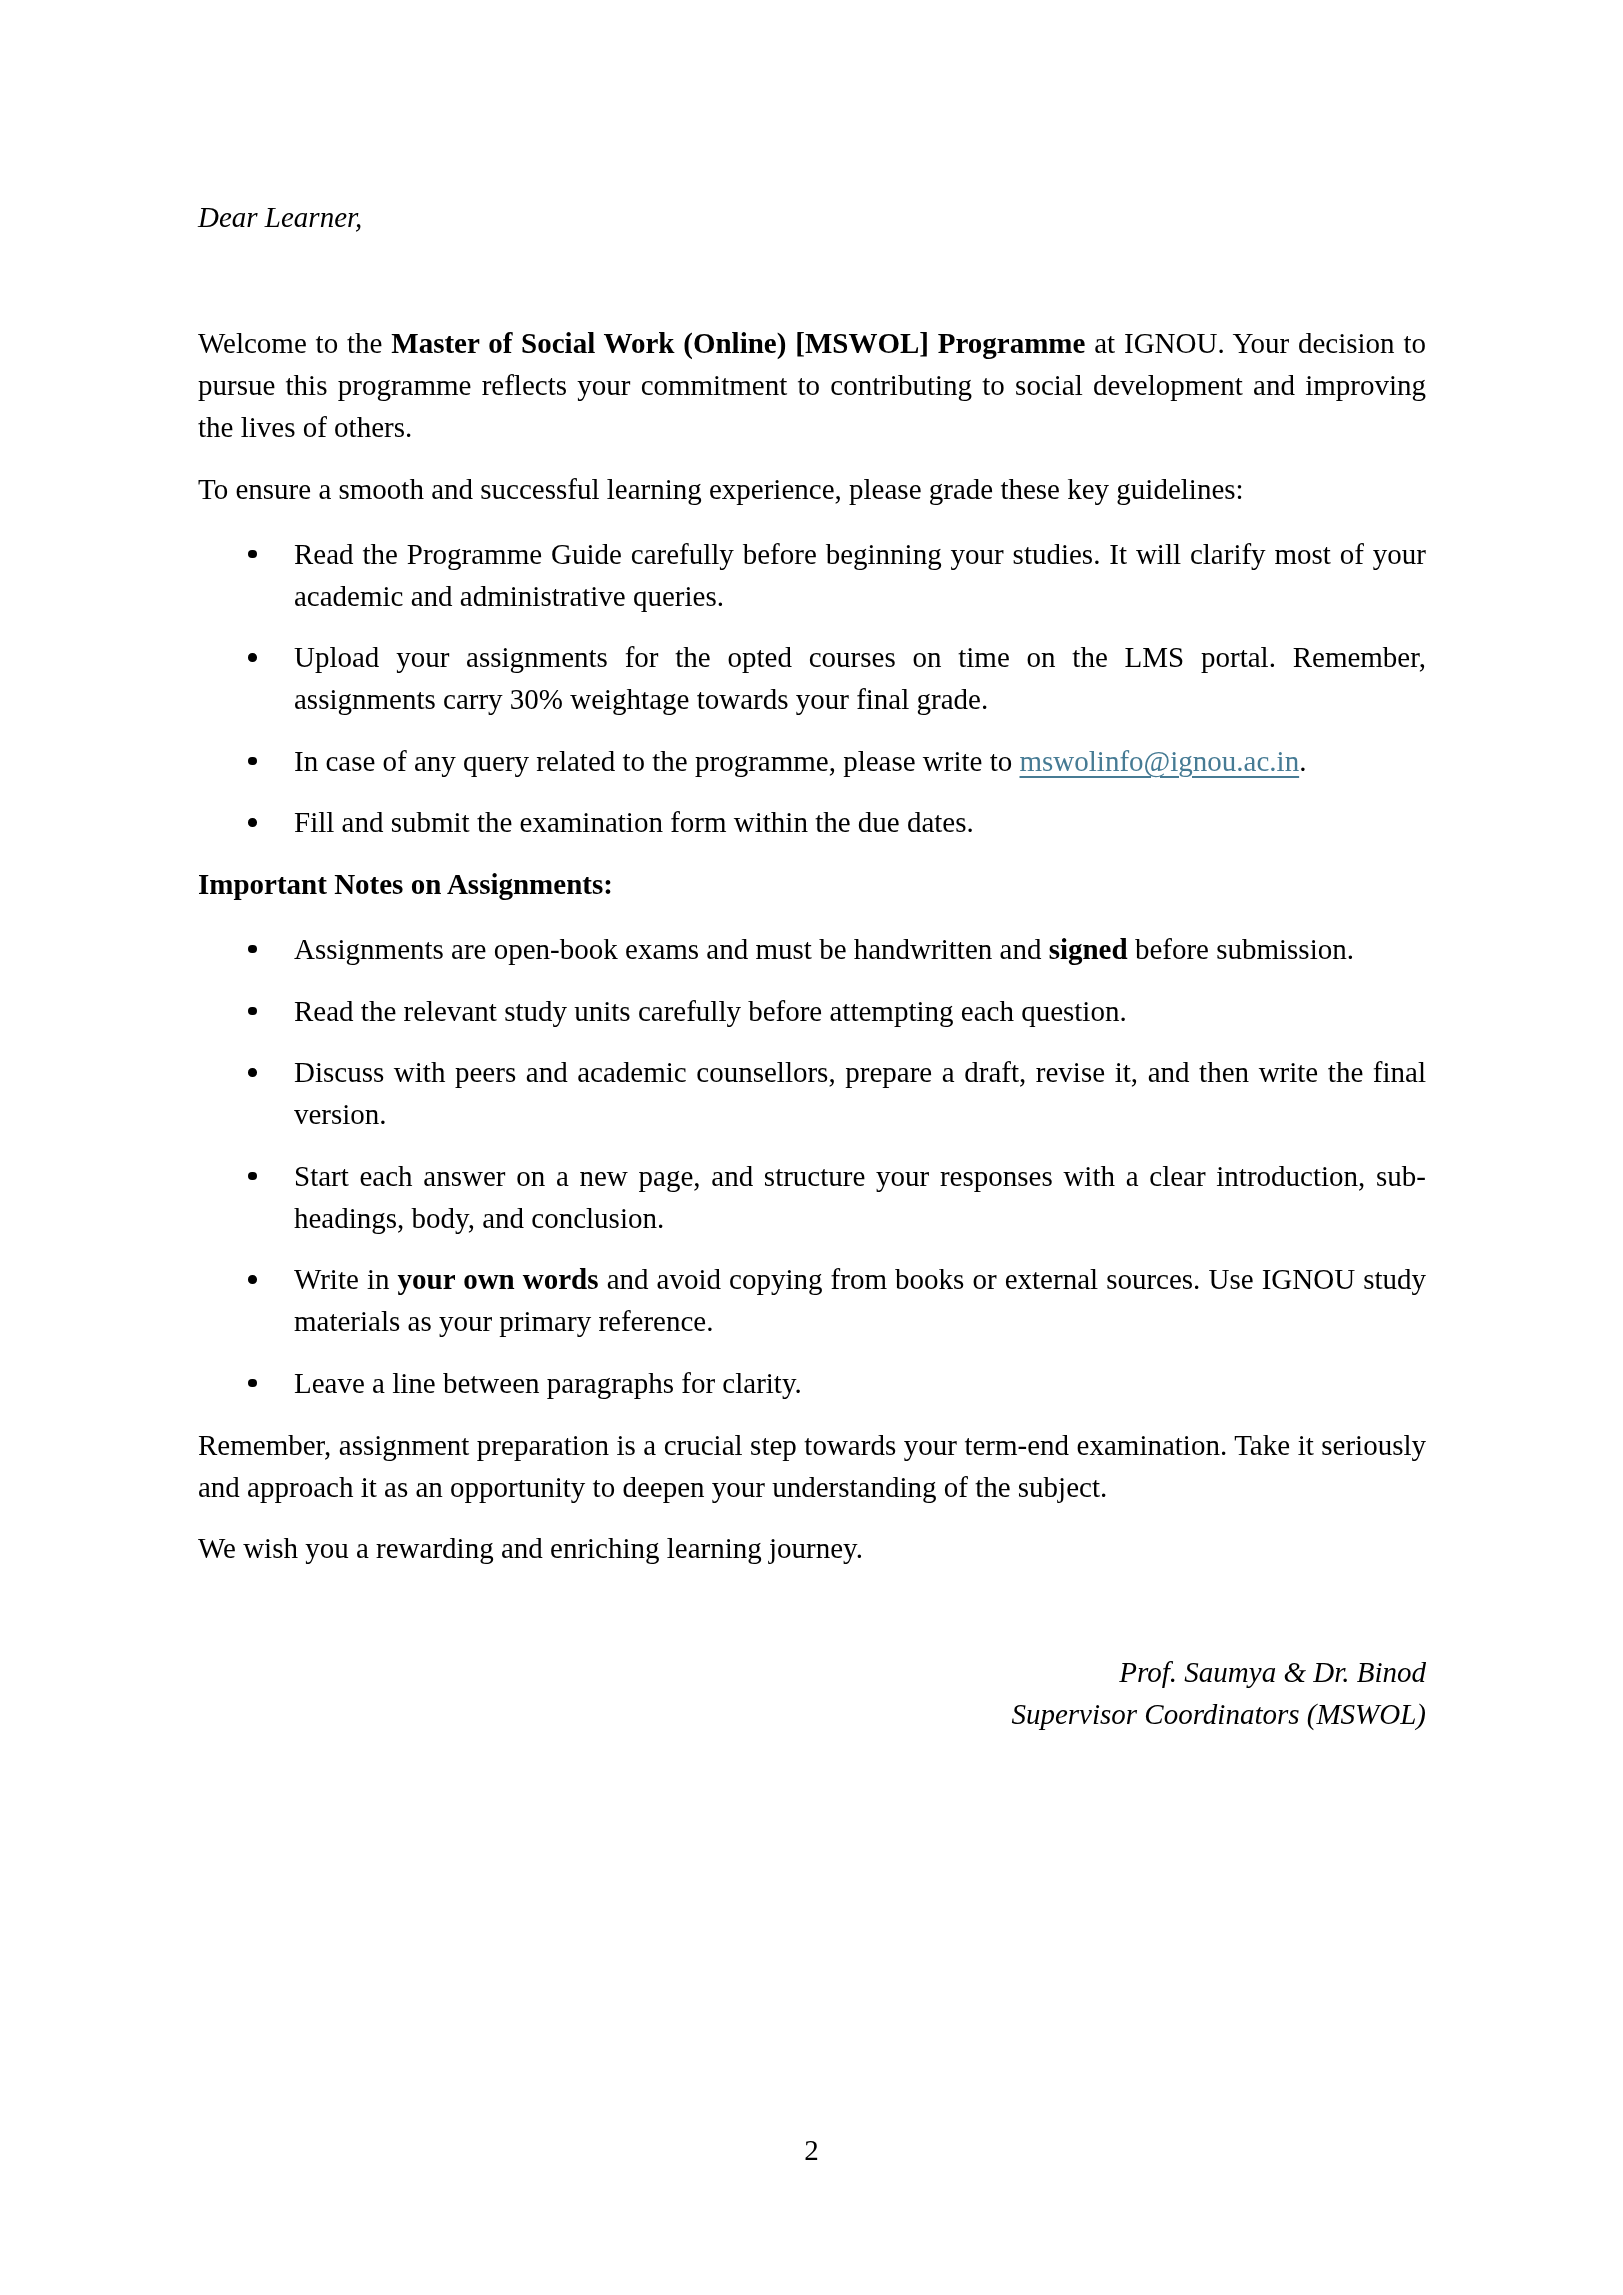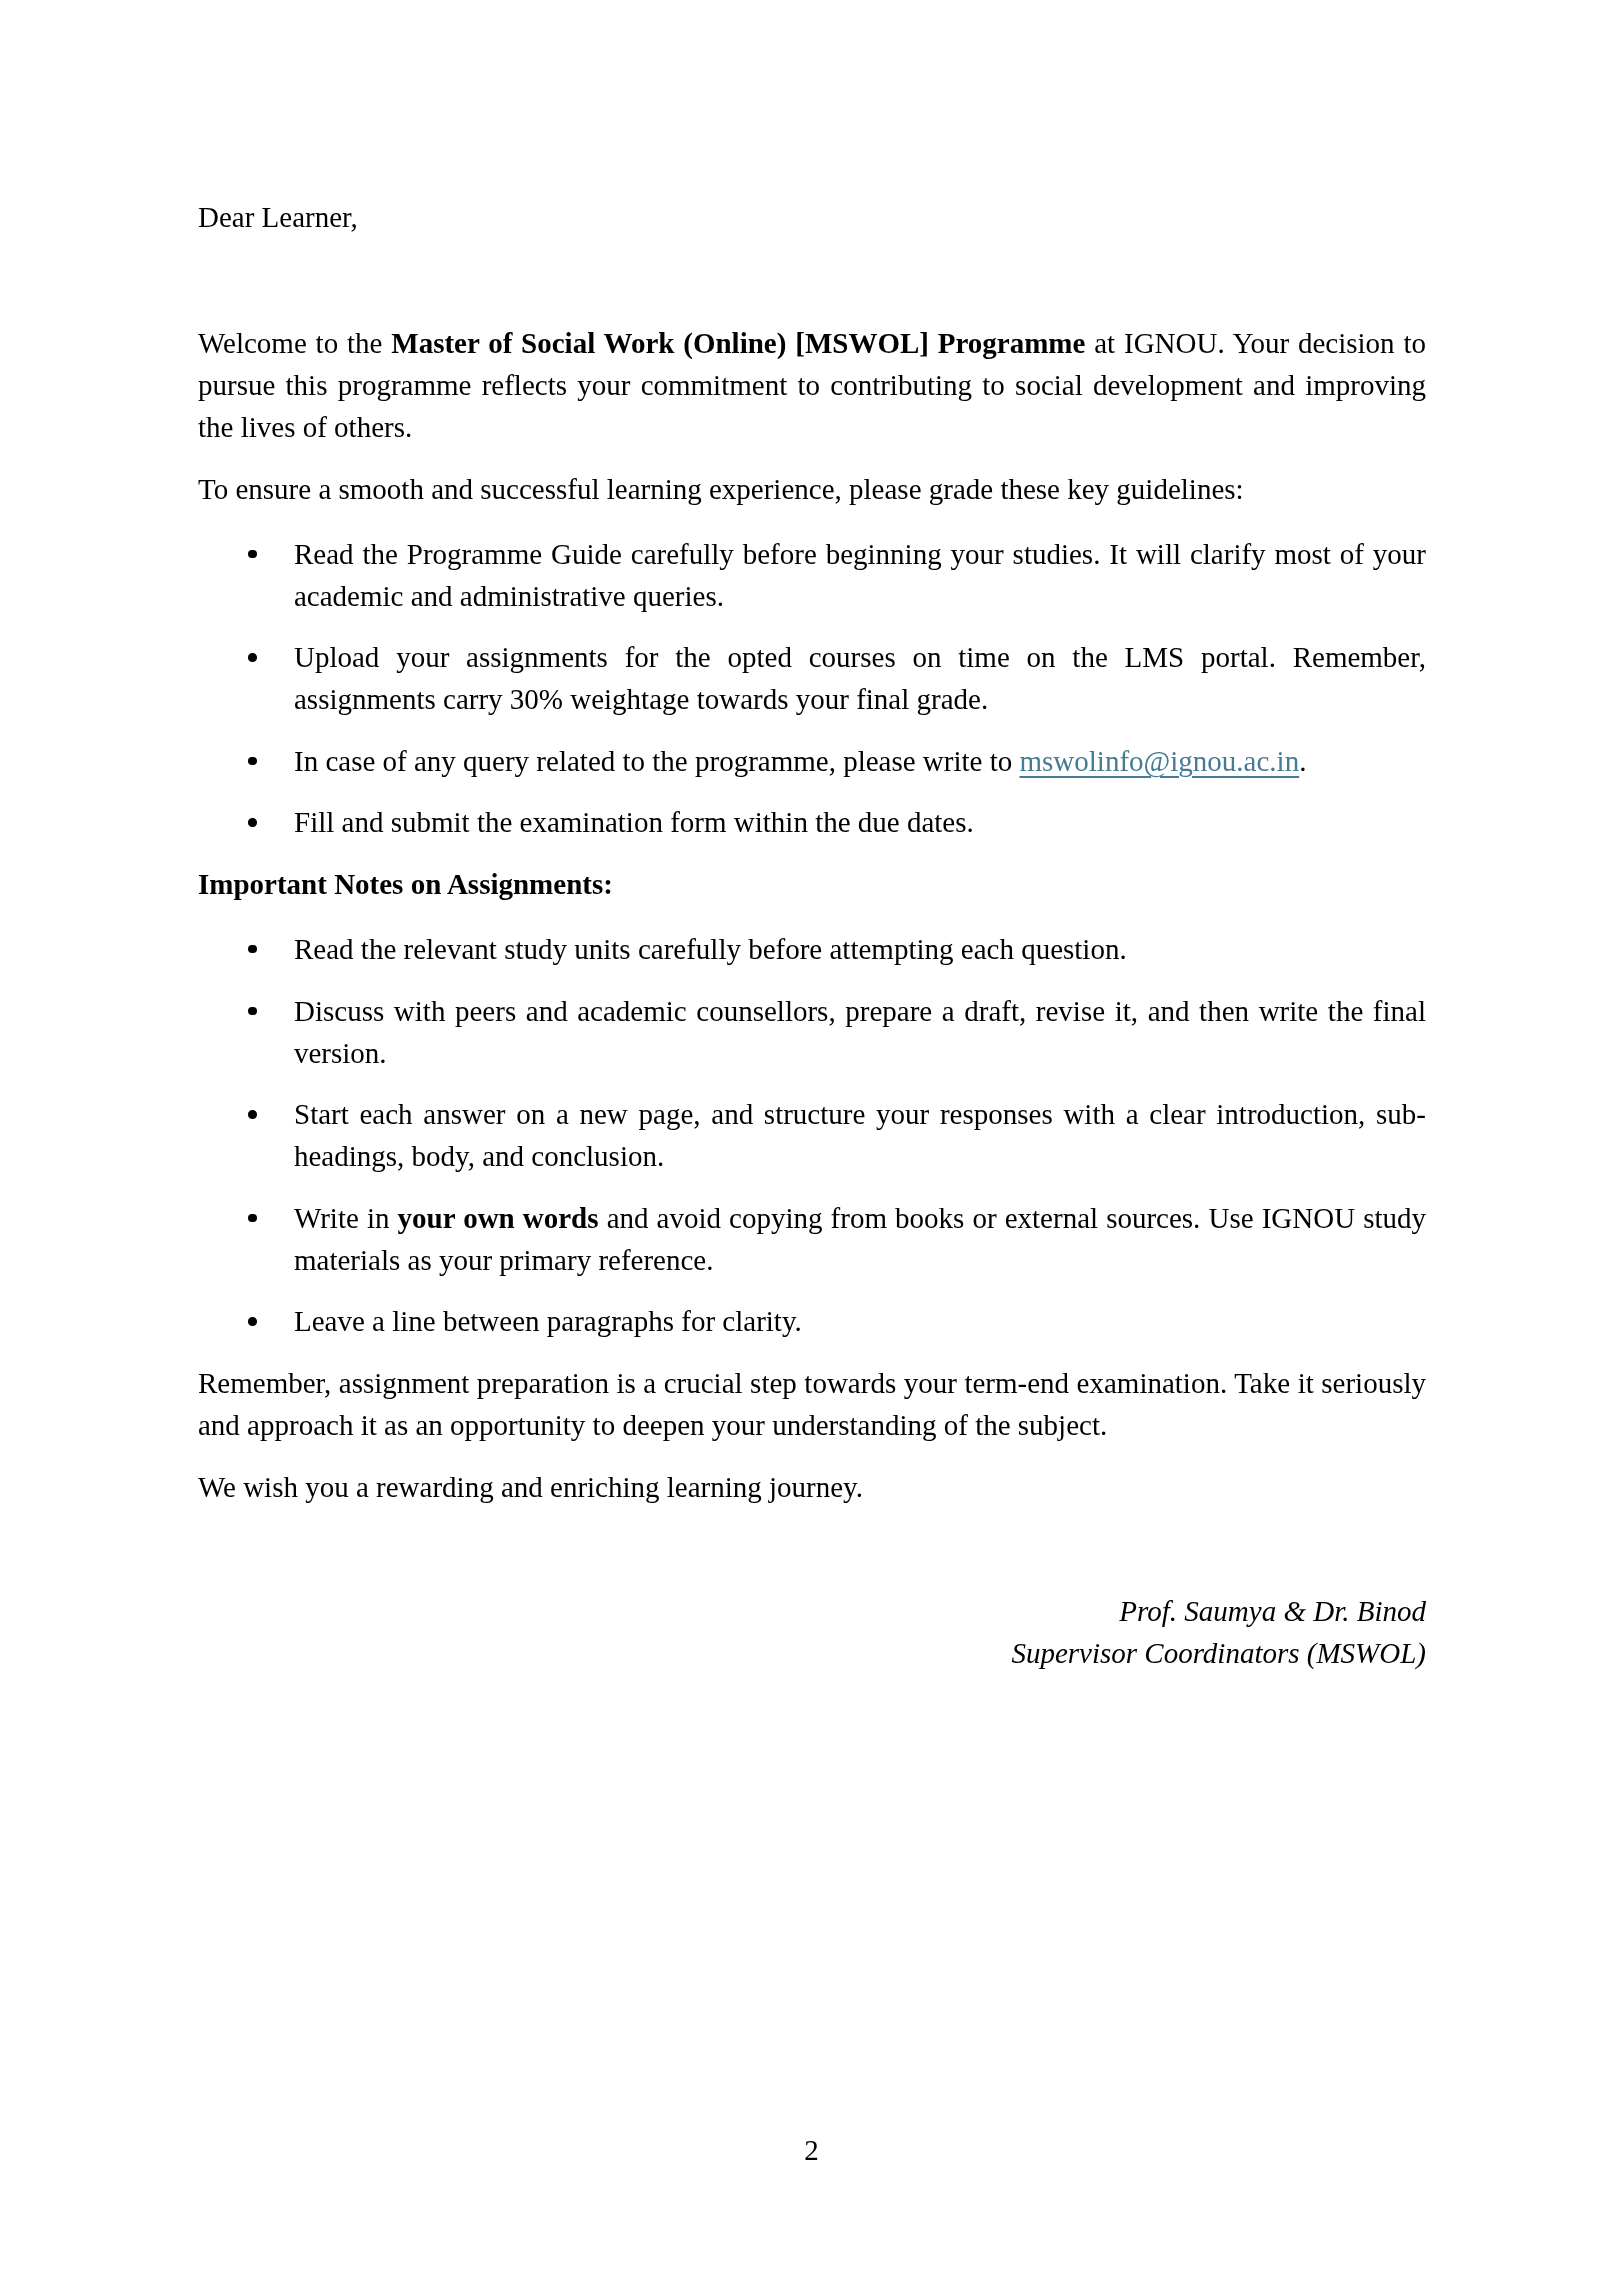--- a/index.html
+++ b/index.html
@@ -14,21 +14,21 @@
     box-sizing: border-box;
     padding: 196px 197px 0 198px;
     background: #ffffff;
     color: #000000;
     font-family: "Liberation Serif", "DejaVu Serif", serif;
     font-size: 29px;
     line-height: 42px;
     overflow: hidden;
   }
   p { margin: 0 0 19.6px 0; }
-  .salutation { margin-bottom: 84px; }
+  .salutation { margin-bottom: 84px; font-style: italic; }
   .justify { text-align: justify; }
   .heading { font-weight: bold; margin: 0 0 14px 0; }
   ul.bullets {
     list-style: none;
     margin: 23px 0 18.3px 0;
     padding: 0;
   }
   ul.bullets li {
     position: relative;
     padding-left: 96px;
@@ -79,20 +79,21 @@
   <ul class="bullets">
     <li><span>Read the Programme Guide carefully before beginning your studies. It will clarify most of your academic and administrative queries.</span></li>
     <li><span>Upload your assignments for the opted courses on time on the LMS portal. Remember, assignments carry 30% weightage towards your final grade.</span></li>
     <li><span>In case of any query related to the programme, please write to </span><a href="#" class="email-link">mswolinfo@ignou.ac.in</a><span>.</span></li>
     <li><span>Fill and submit the examination form within the due dates.</span></li>
   </ul>
 
   <p class="heading">Important Notes on Assignments:</p>
 
   <ul class="bullets">
+    <li><span>Assignments are open-book exams and must be handwritten and </span><strong>signed</strong><span> before submission.</span></li>
     <li><span>Read the relevant study units carefully before attempting each question.</span></li>
     <li><span>Discuss with peers and academic counsellors, prepare a draft, revise it, and then write the final version.</span></li>
     <li><span>Start each answer on a new page, and structure your responses with a clear introduction, sub-headings, body, and conclusion.</span></li>
     <li><span>Write in </span><strong>your own words</strong><span> and avoid copying from books or external sources. Use IGNOU study materials as your primary reference.</span></li>
     <li><span>Leave a line between paragraphs for clarity.</span></li>
   </ul>
 
   <p class="justify">Remember, assignment preparation is a crucial step towards your term-end examination. Take it seriously and approach it as an opportunity to deepen your understanding of the subject.</p>
 
   <p>We wish you a rewarding and enriching learning journey.</p>

